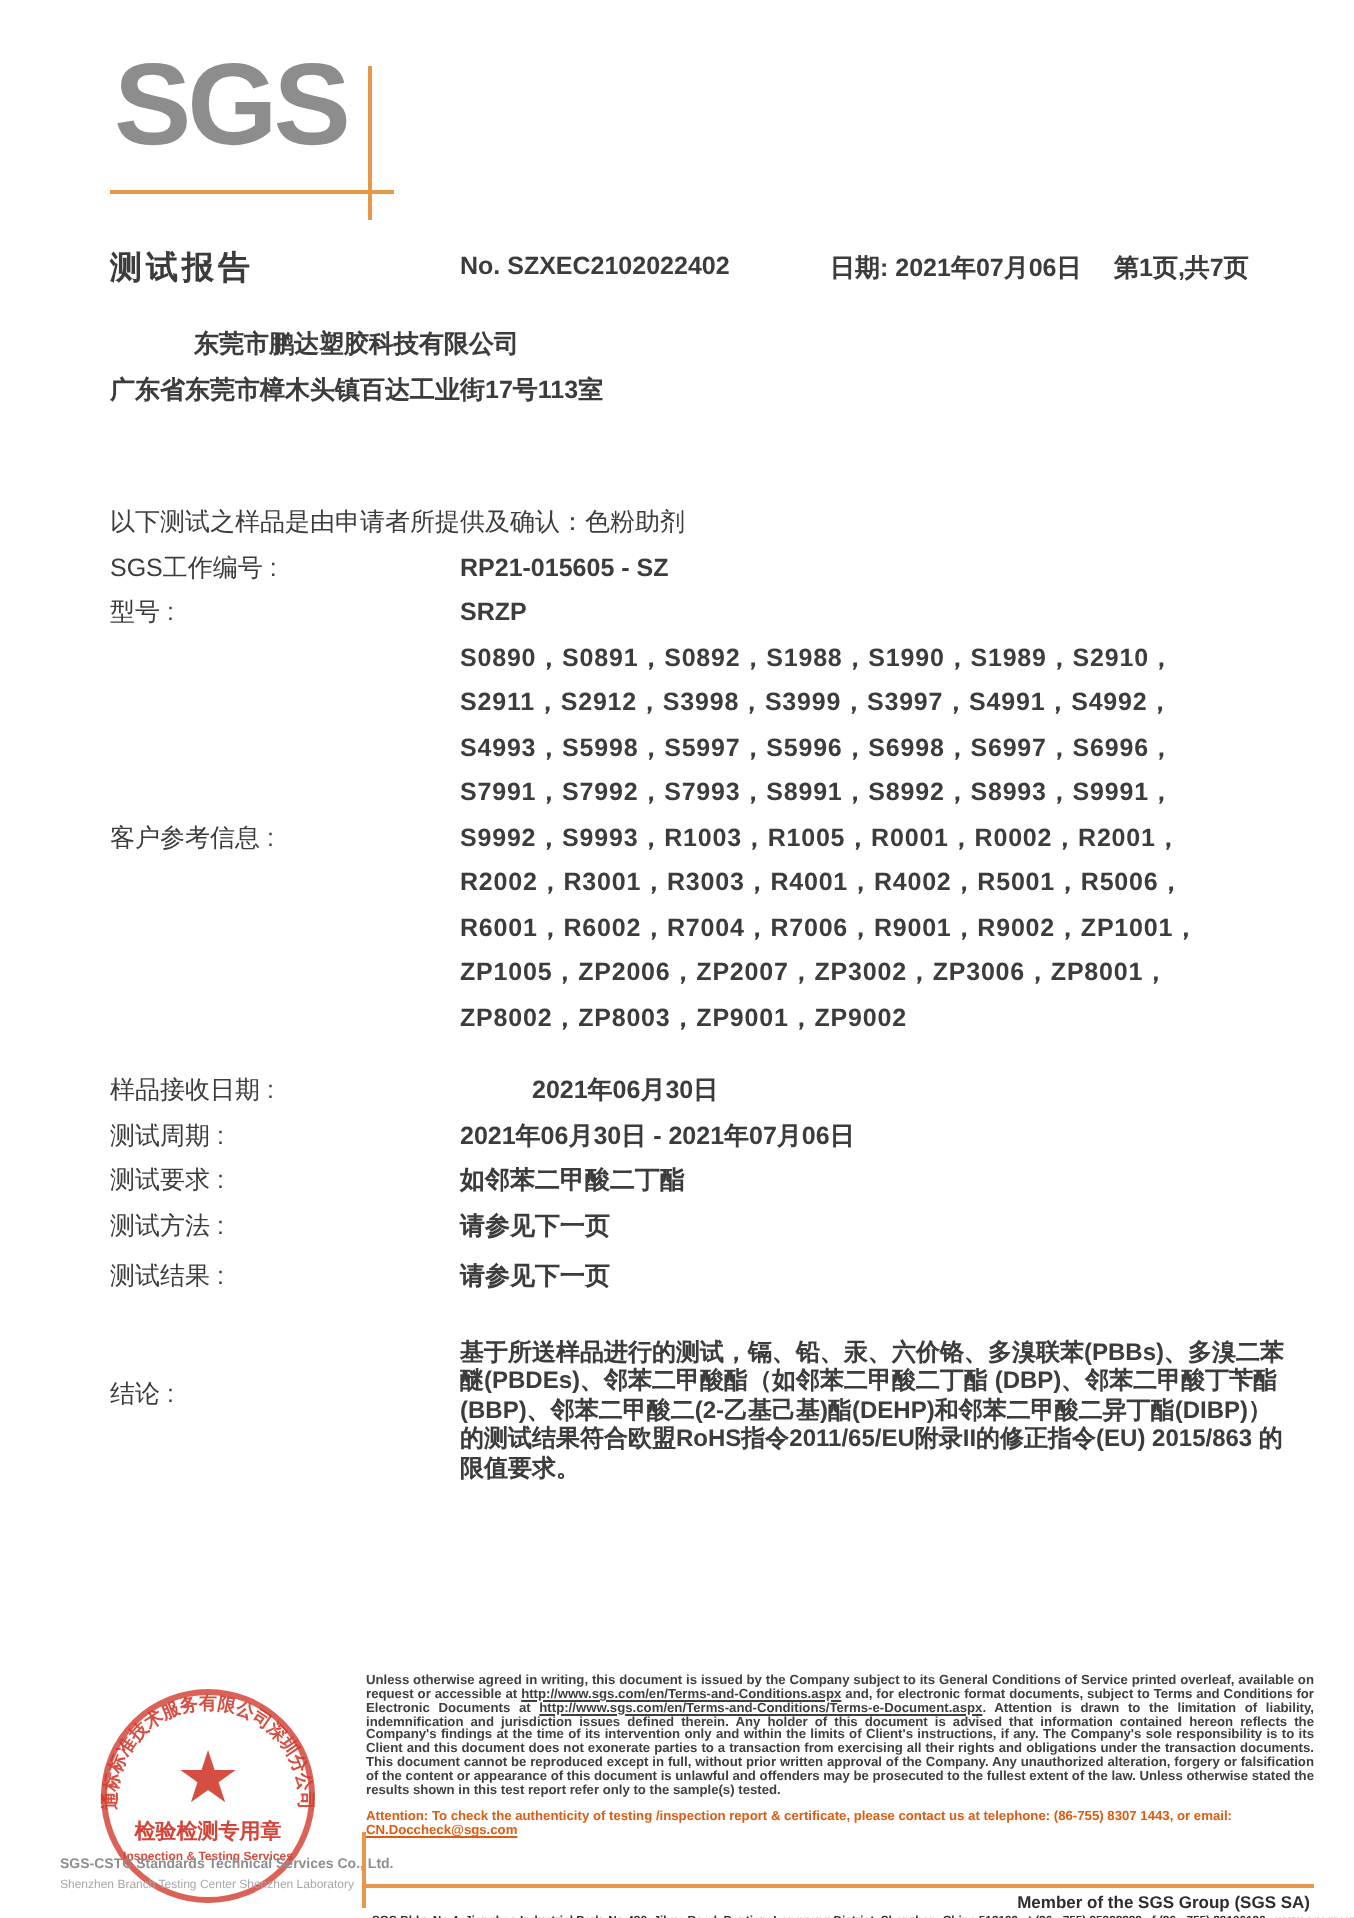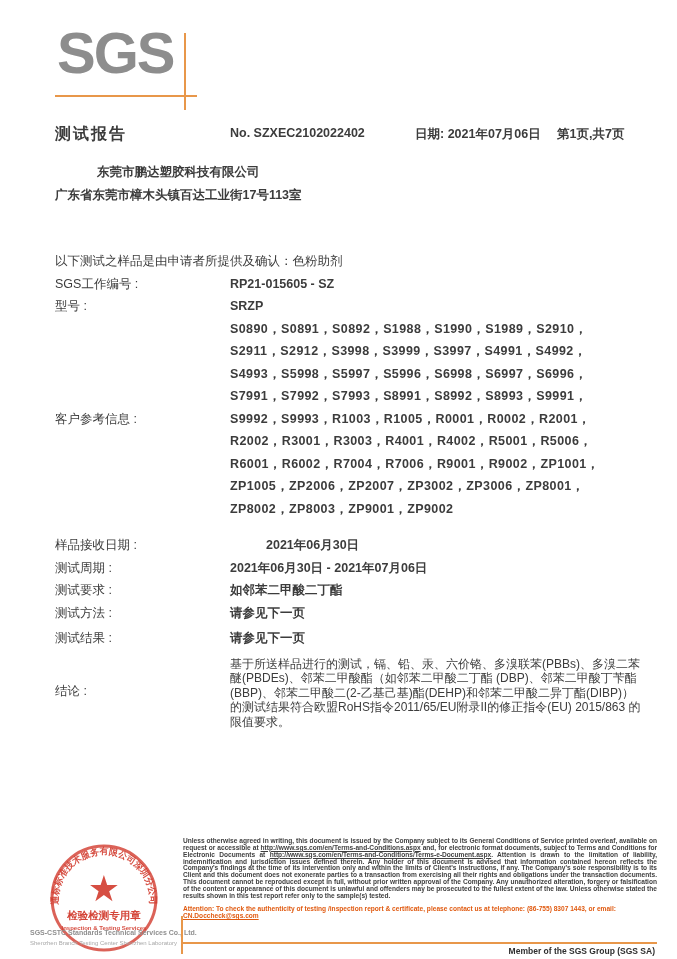--- a/index.html
+++ b/index.html
@@ -24,21 +24,21 @@
   .applicant{position:absolute;left:55px;top:161px;font-size:12.5px;font-weight:700;line-height:23px;text-align:center;}
   
   .fields{position:absolute;left:55px;top:250px;width:590px;font-size:12.5px;}
   .intro{line-height:22.5px;font-weight:400;}
   .frow{display:flex;align-items:center;line-height:22.5px;}
   .frow .lbl{width:175px;flex:0 0 175px;font-weight:500;}
   .frow .val{flex:1;font-weight:700;}
   .ref-line{line-height:22.5px;letter-spacing:.4px;}
   .gap-lg{margin-top:14px;gap:36px;}
   .gap-sm{margin-top:3px;}
-  .conclusion .val{font-weight:400;font-size:12px;line-height:14.5px;padding-top:4px;width:415px;flex:0 0 415px;}
+  .conclusion .val{font-weight:700;font-size:12px;line-height:14.5px;padding-top:4px;width:415px;flex:0 0 415px;margin-top:12px;}
   
   .stamp{position:absolute;left:38px;top:838px;}
   .stamp-co{position:absolute;left:30px;top:928px;width:175px;line-height:10px;}
   .stamp-co .l1{font-size:7px;font-weight:bold;color:#8f8f8f;}
   .stamp-co .l2{font-size:6px;color:#a8a8a8;}
   .disclaimer{
     position:absolute;left:183px;top:838px;width:474px;
     font-size:6.6px;line-height:6.85px;font-weight:600;color:#3f3f3f;text-align:justify;
   }
   .u{text-decoration:underline;}

